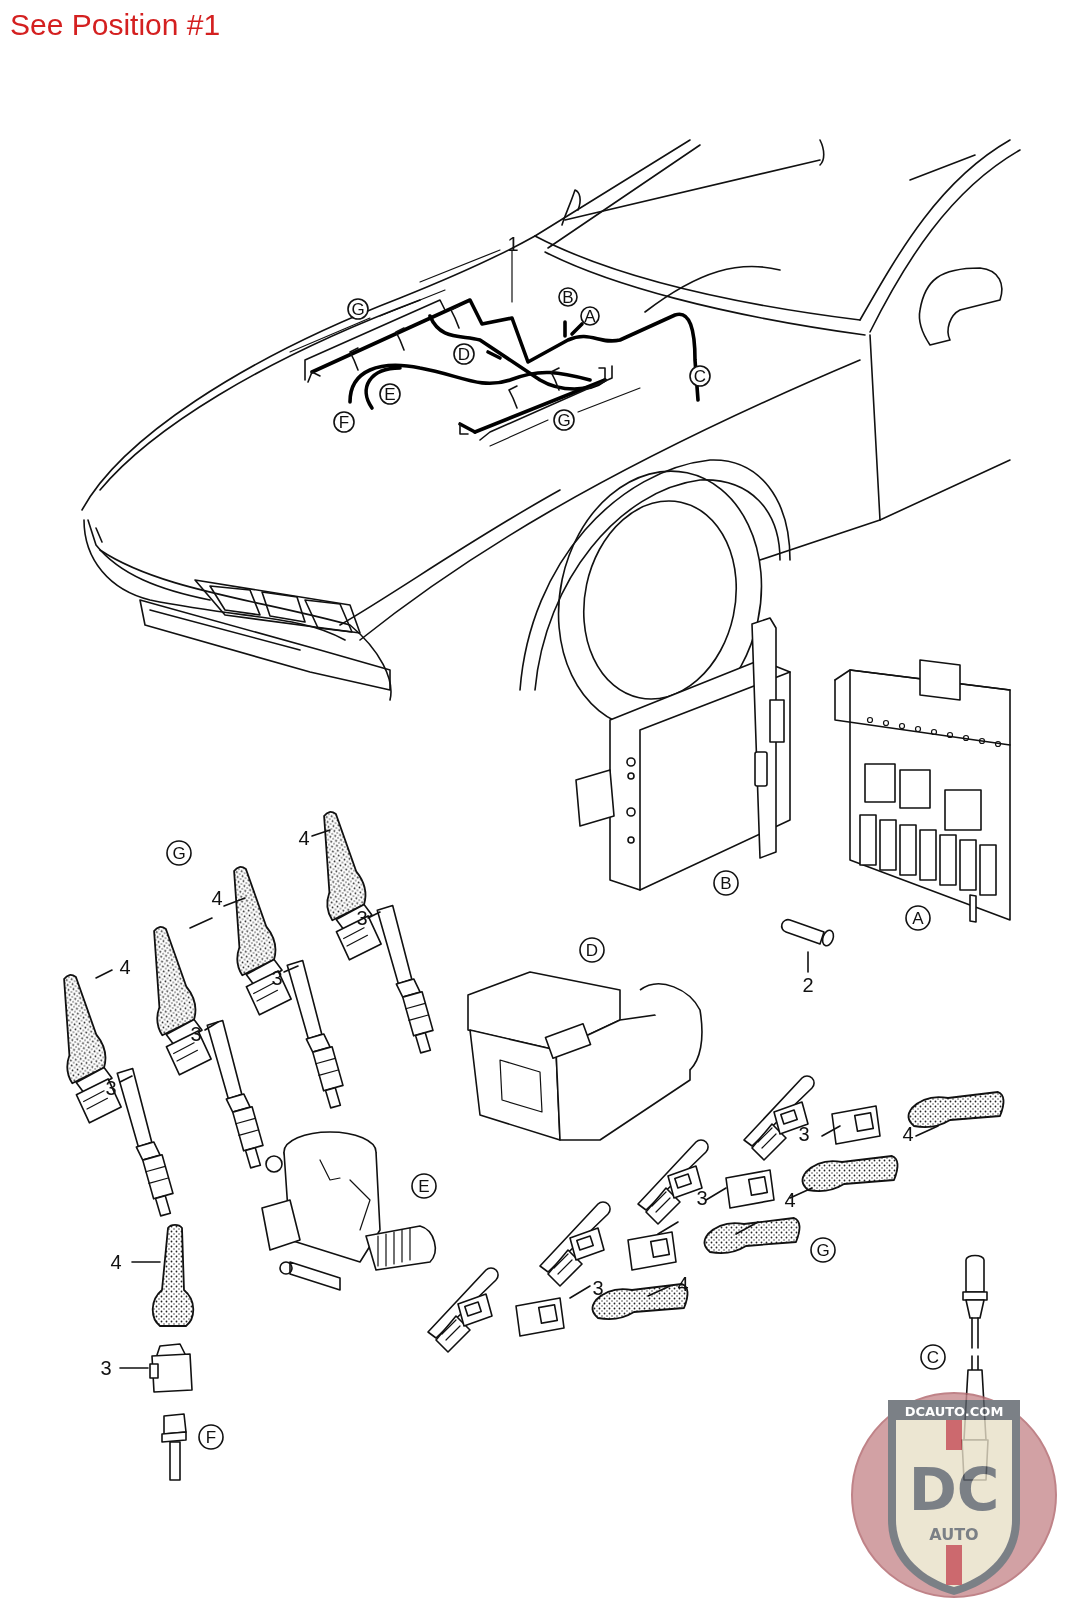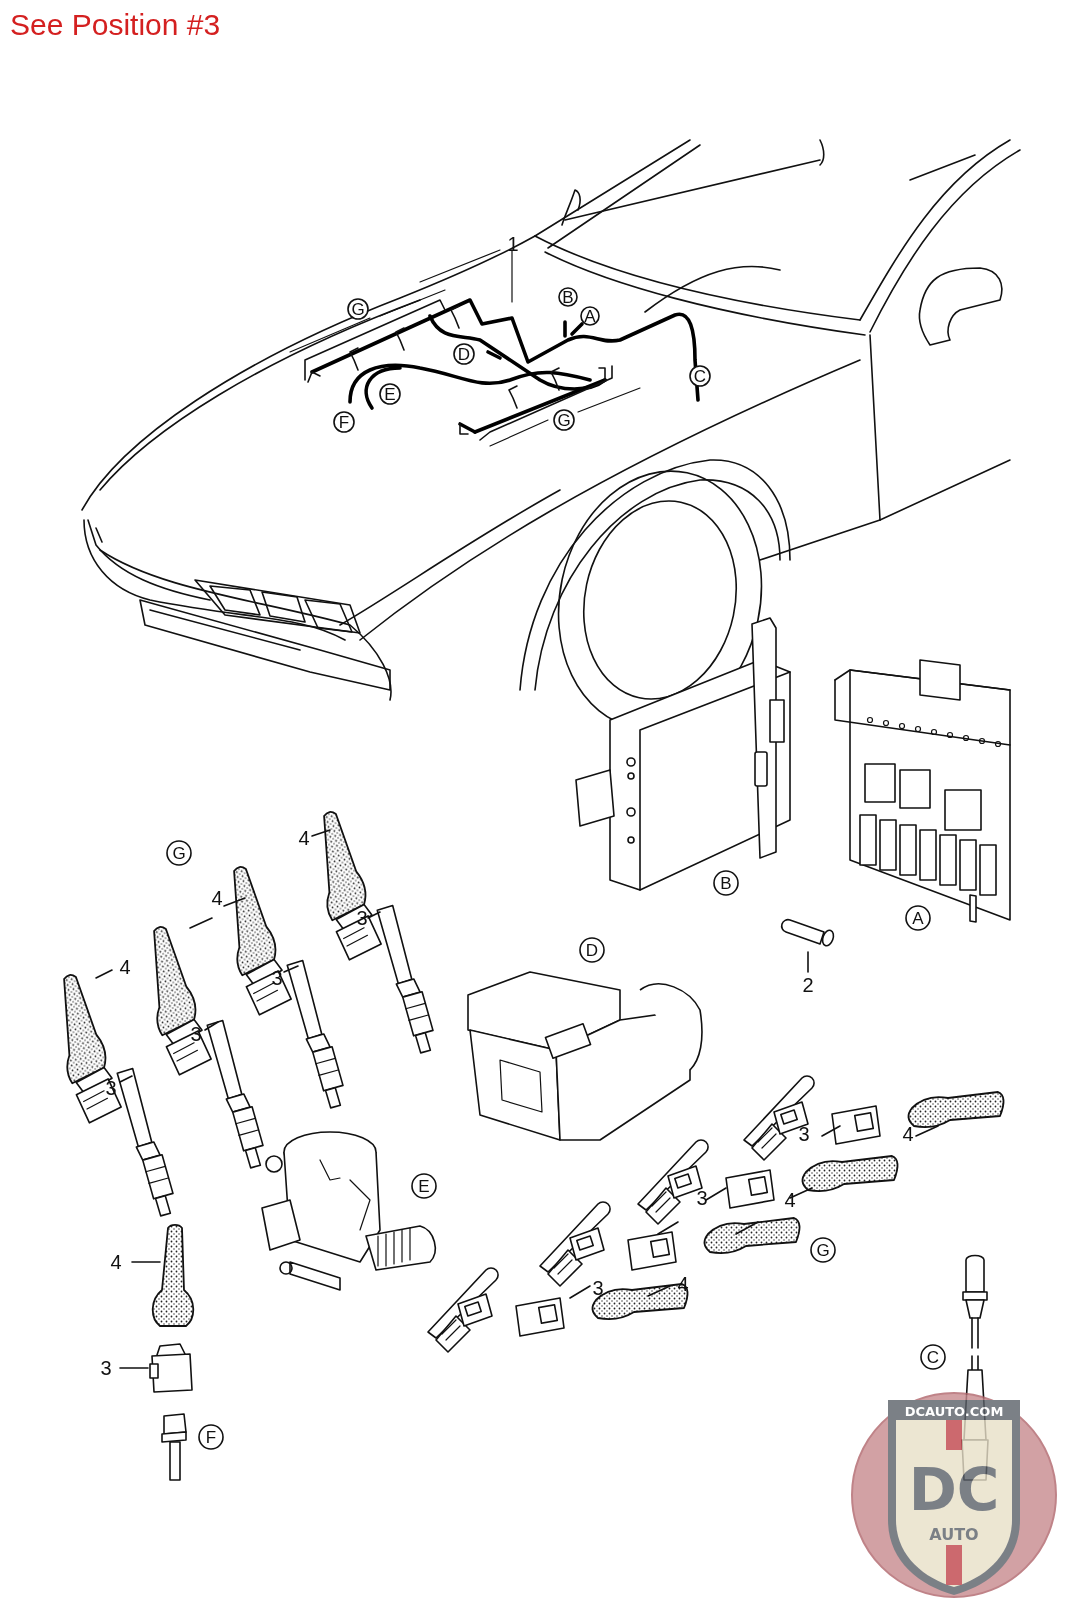--- a/index.html
+++ b/index.html
@@ -12,21 +12,21 @@
   .part { fill:#fff; stroke:#111; stroke-width:1.6; stroke-linejoin:round; }
   .boot { fill:url(#dots); stroke:#111; stroke-width:1.8; stroke-linejoin:round; }
   .circ { fill:#fff; stroke:#111; stroke-width:1.6; }
   .lbl { font-family:"Liberation Sans", sans-serif; font-size:17px; fill:#111; text-anchor:middle; dominant-baseline:central; }
   .num { font-family:"Liberation Sans", sans-serif; font-size:20px; fill:#111; text-anchor:middle; dominant-baseline:central; }
   .wm-text { font-family:"DejaVu Sans", sans-serif; font-weight:bold; text-anchor:middle; }
 </style>
 </head>
 <body>
 
-<div class="title">See Position #3</div>
+<div class="title">See Position #1</div>
 
 <svg class="diagram" width="1067" height="1600" viewBox="0 0 1067 1600">
   <defs>
     <pattern id="dots" width="5" height="5" patternUnits="userSpaceOnUse">
       <rect width="5" height="5" fill="#fff"></rect>
       <circle cx="1.5" cy="1.5" r="0.9" fill="#222"></circle>
       <circle cx="4" cy="4" r="0.7" fill="#222"></circle>
     </pattern>
     <g id="inj-v">
 

